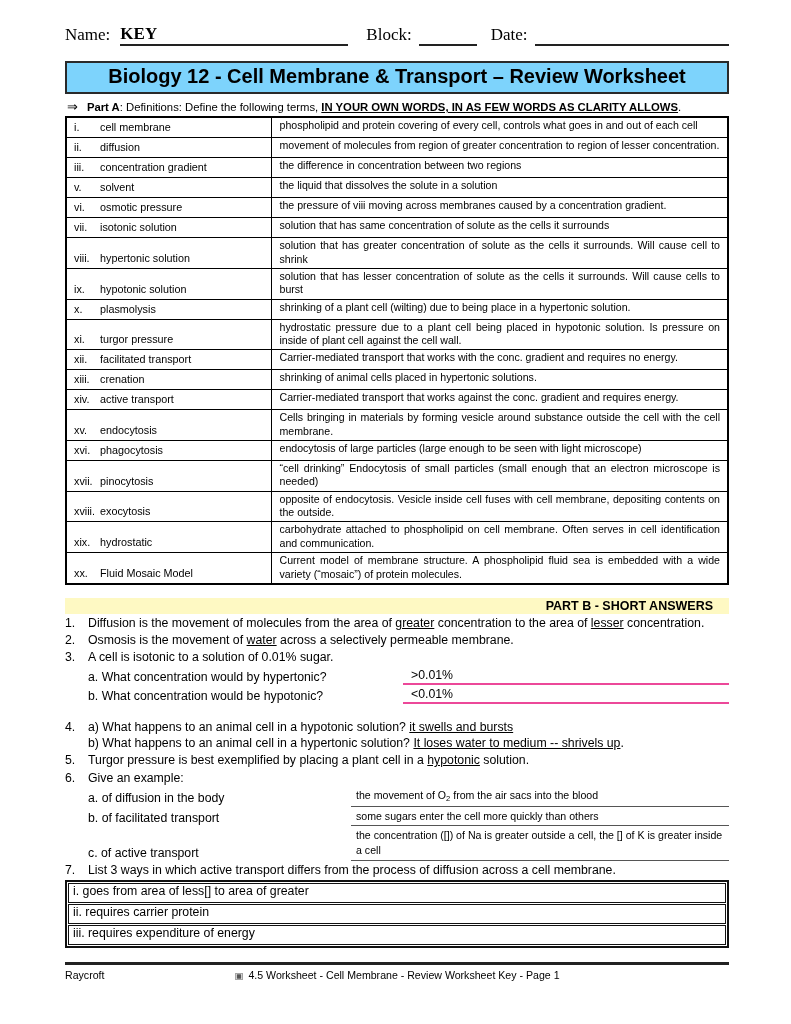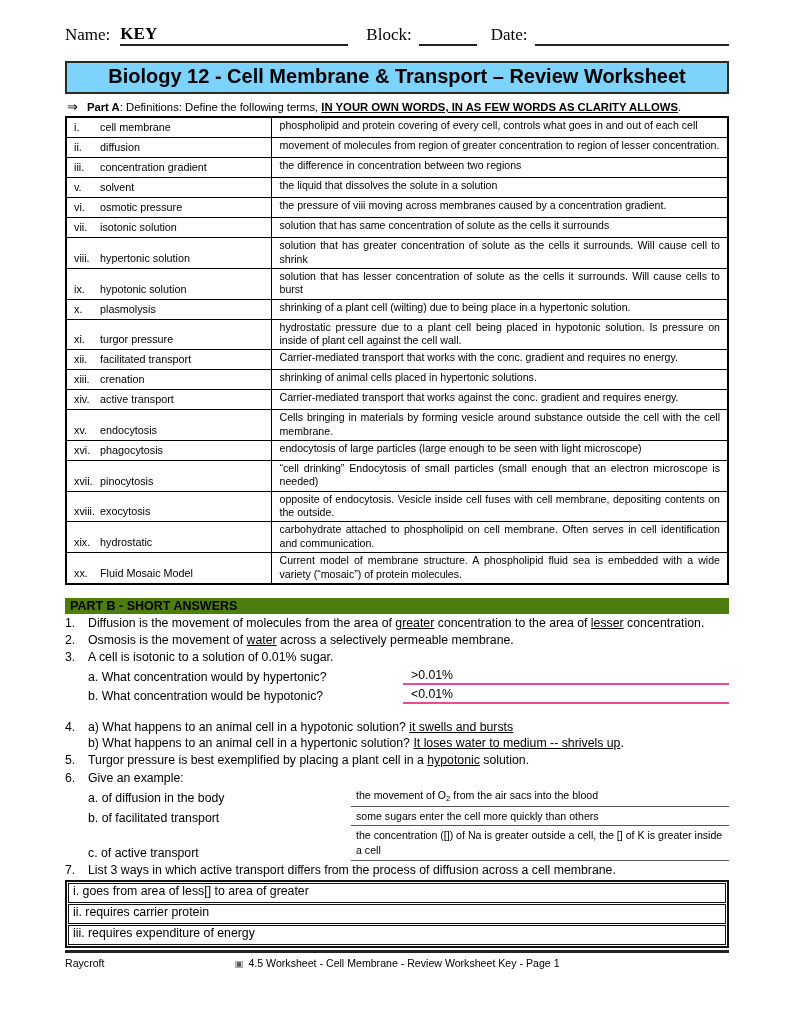--- a/index.html
+++ b/index.html
@@ -34,39 +34,39 @@
 
   
   table.defs { width:100%; border-collapse:collapse; table-layout:fixed; border:2px solid #000; }
   table.defs td { border:1px solid #000; }
   td.term { width:205px; vertical-align:bottom; padding:2px 4px 3px 7px; font-size:10.8px; }
   td.term .tl { display:flex; line-height:1.3; }
   td.term .rn { min-width:26px; }
   td.def { vertical-align:top; padding:1px 7px 2px 8px; font-size:10.6px; line-height:1.26; text-align:justify; }
 
   
-  .pbh { margin-top:13px; background:#4d7c0f; font-weight:bold; font-size:12.5px; padding:1px 5px; }
+  .pbh { margin-top:13px; background:#fef9c3; font-weight:bold; font-size:12.5px; padding:1px 16px;text-align:right; }
   .q { display:flex; font-size:12.3px; line-height:1.32; margin-top:1px; }
   .qn { min-width:23px; }
   .qb { flex:1; }
   .u { text-decoration:underline; }
   .subq { display:flex; align-items:flex-end; margin-top:1px; }
   .sl { width:315px; }
   .al { flex:1; border-bottom:2px solid #ec4899; padding:0 2px 0 8px; }
   .gap { height:14px; }
   .ex-row { display:flex; align-items:flex-end; margin-top:2px; }
   .exl { width:242px; }
   .exa { flex:1; border-bottom:1.5px solid #555; font-size:10.6px; padding:0 2px 1px 5px; line-height:1.45;margin-left:21px; }
   .sub2 { font-size:7.5px; vertical-align:-2px; }
   .q7box { border:2px solid #111; margin-top:2px; padding:1px; }
   .q7row { border:1px solid #111; font-size:12.3px; padding:0 4px 2px; line-height:1.3; }
   .q7row + .q7row { margin-top:1px; }
 
   
-  .footer { margin-top:2px; border-top:3px solid #222; padding-top:4px; display:flex; font-size:10.6px; }
+  .footer { margin-top:14px; border-top:3px solid #222; padding-top:4px; display:flex; font-size:10.6px; }
   .fl { width:160px; }
   .fc { flex:1; text-align:center; }
   .ficon { color:#555; font-size:9.5px; margin-right:5px; font-family:"DejaVu Sans", sans-serif; }
 </style>
 </head>
 <body>
 
 <div class="page">
 
   <div class="hdr">

